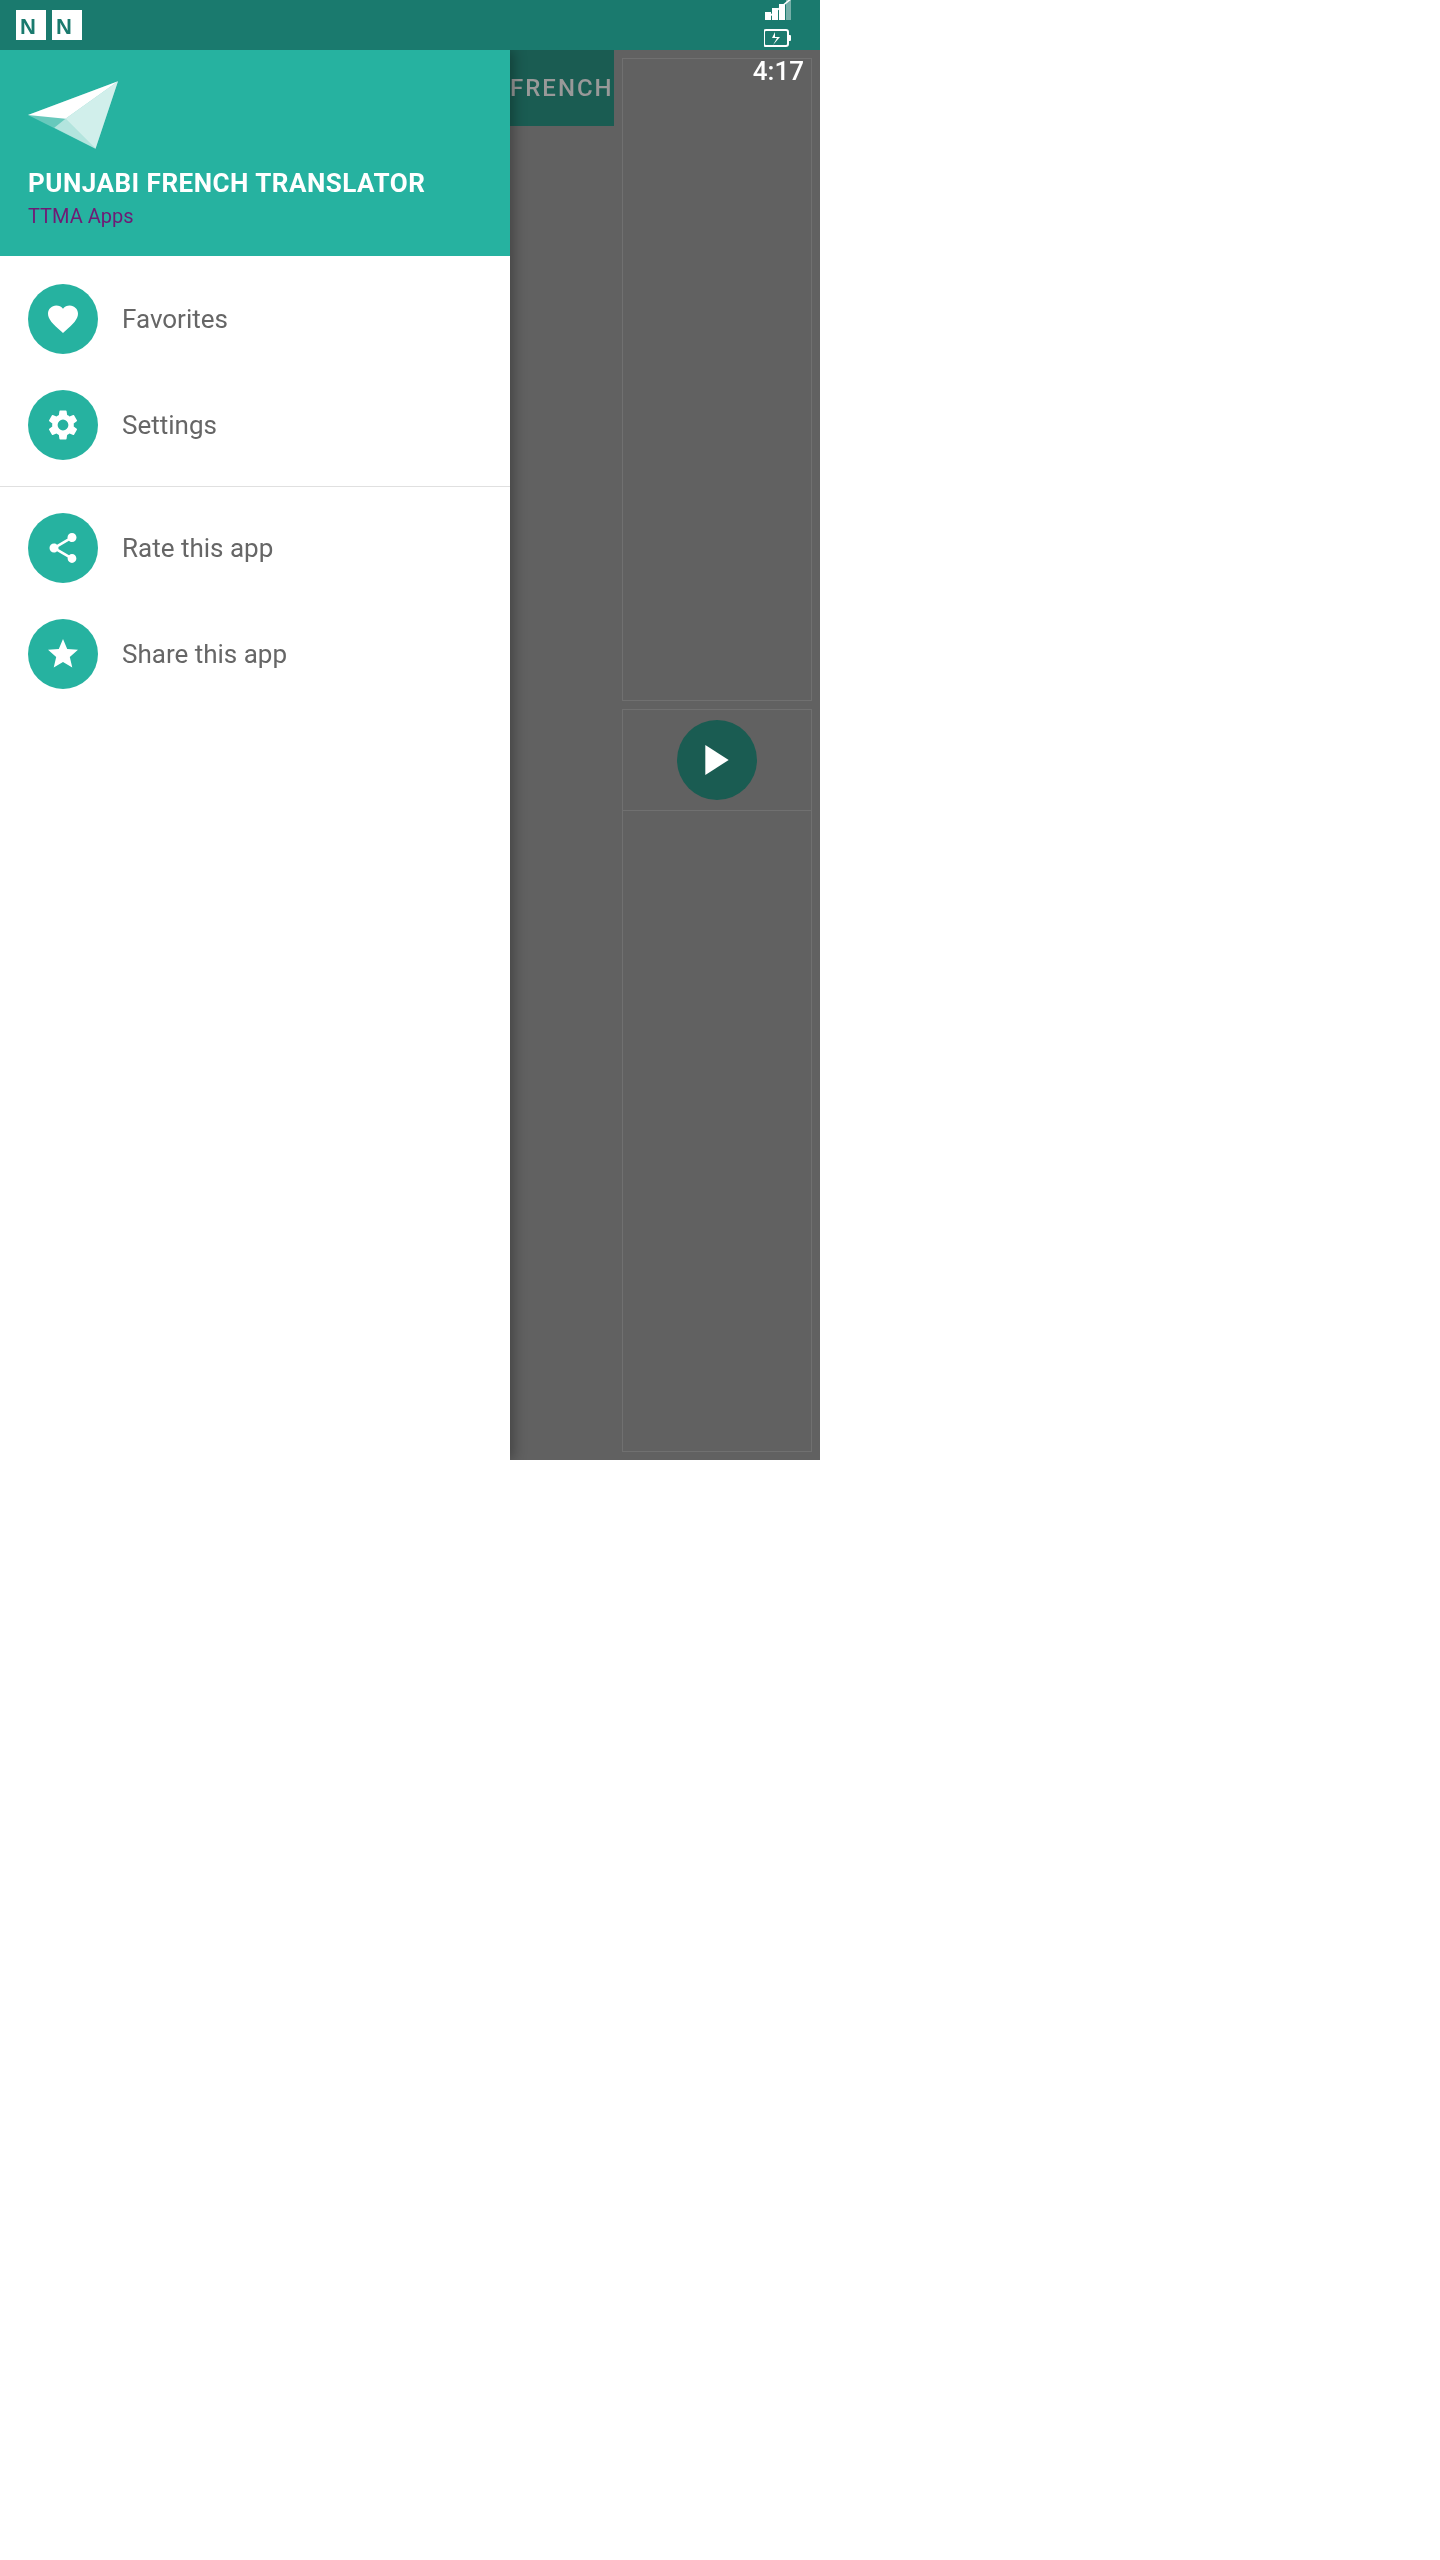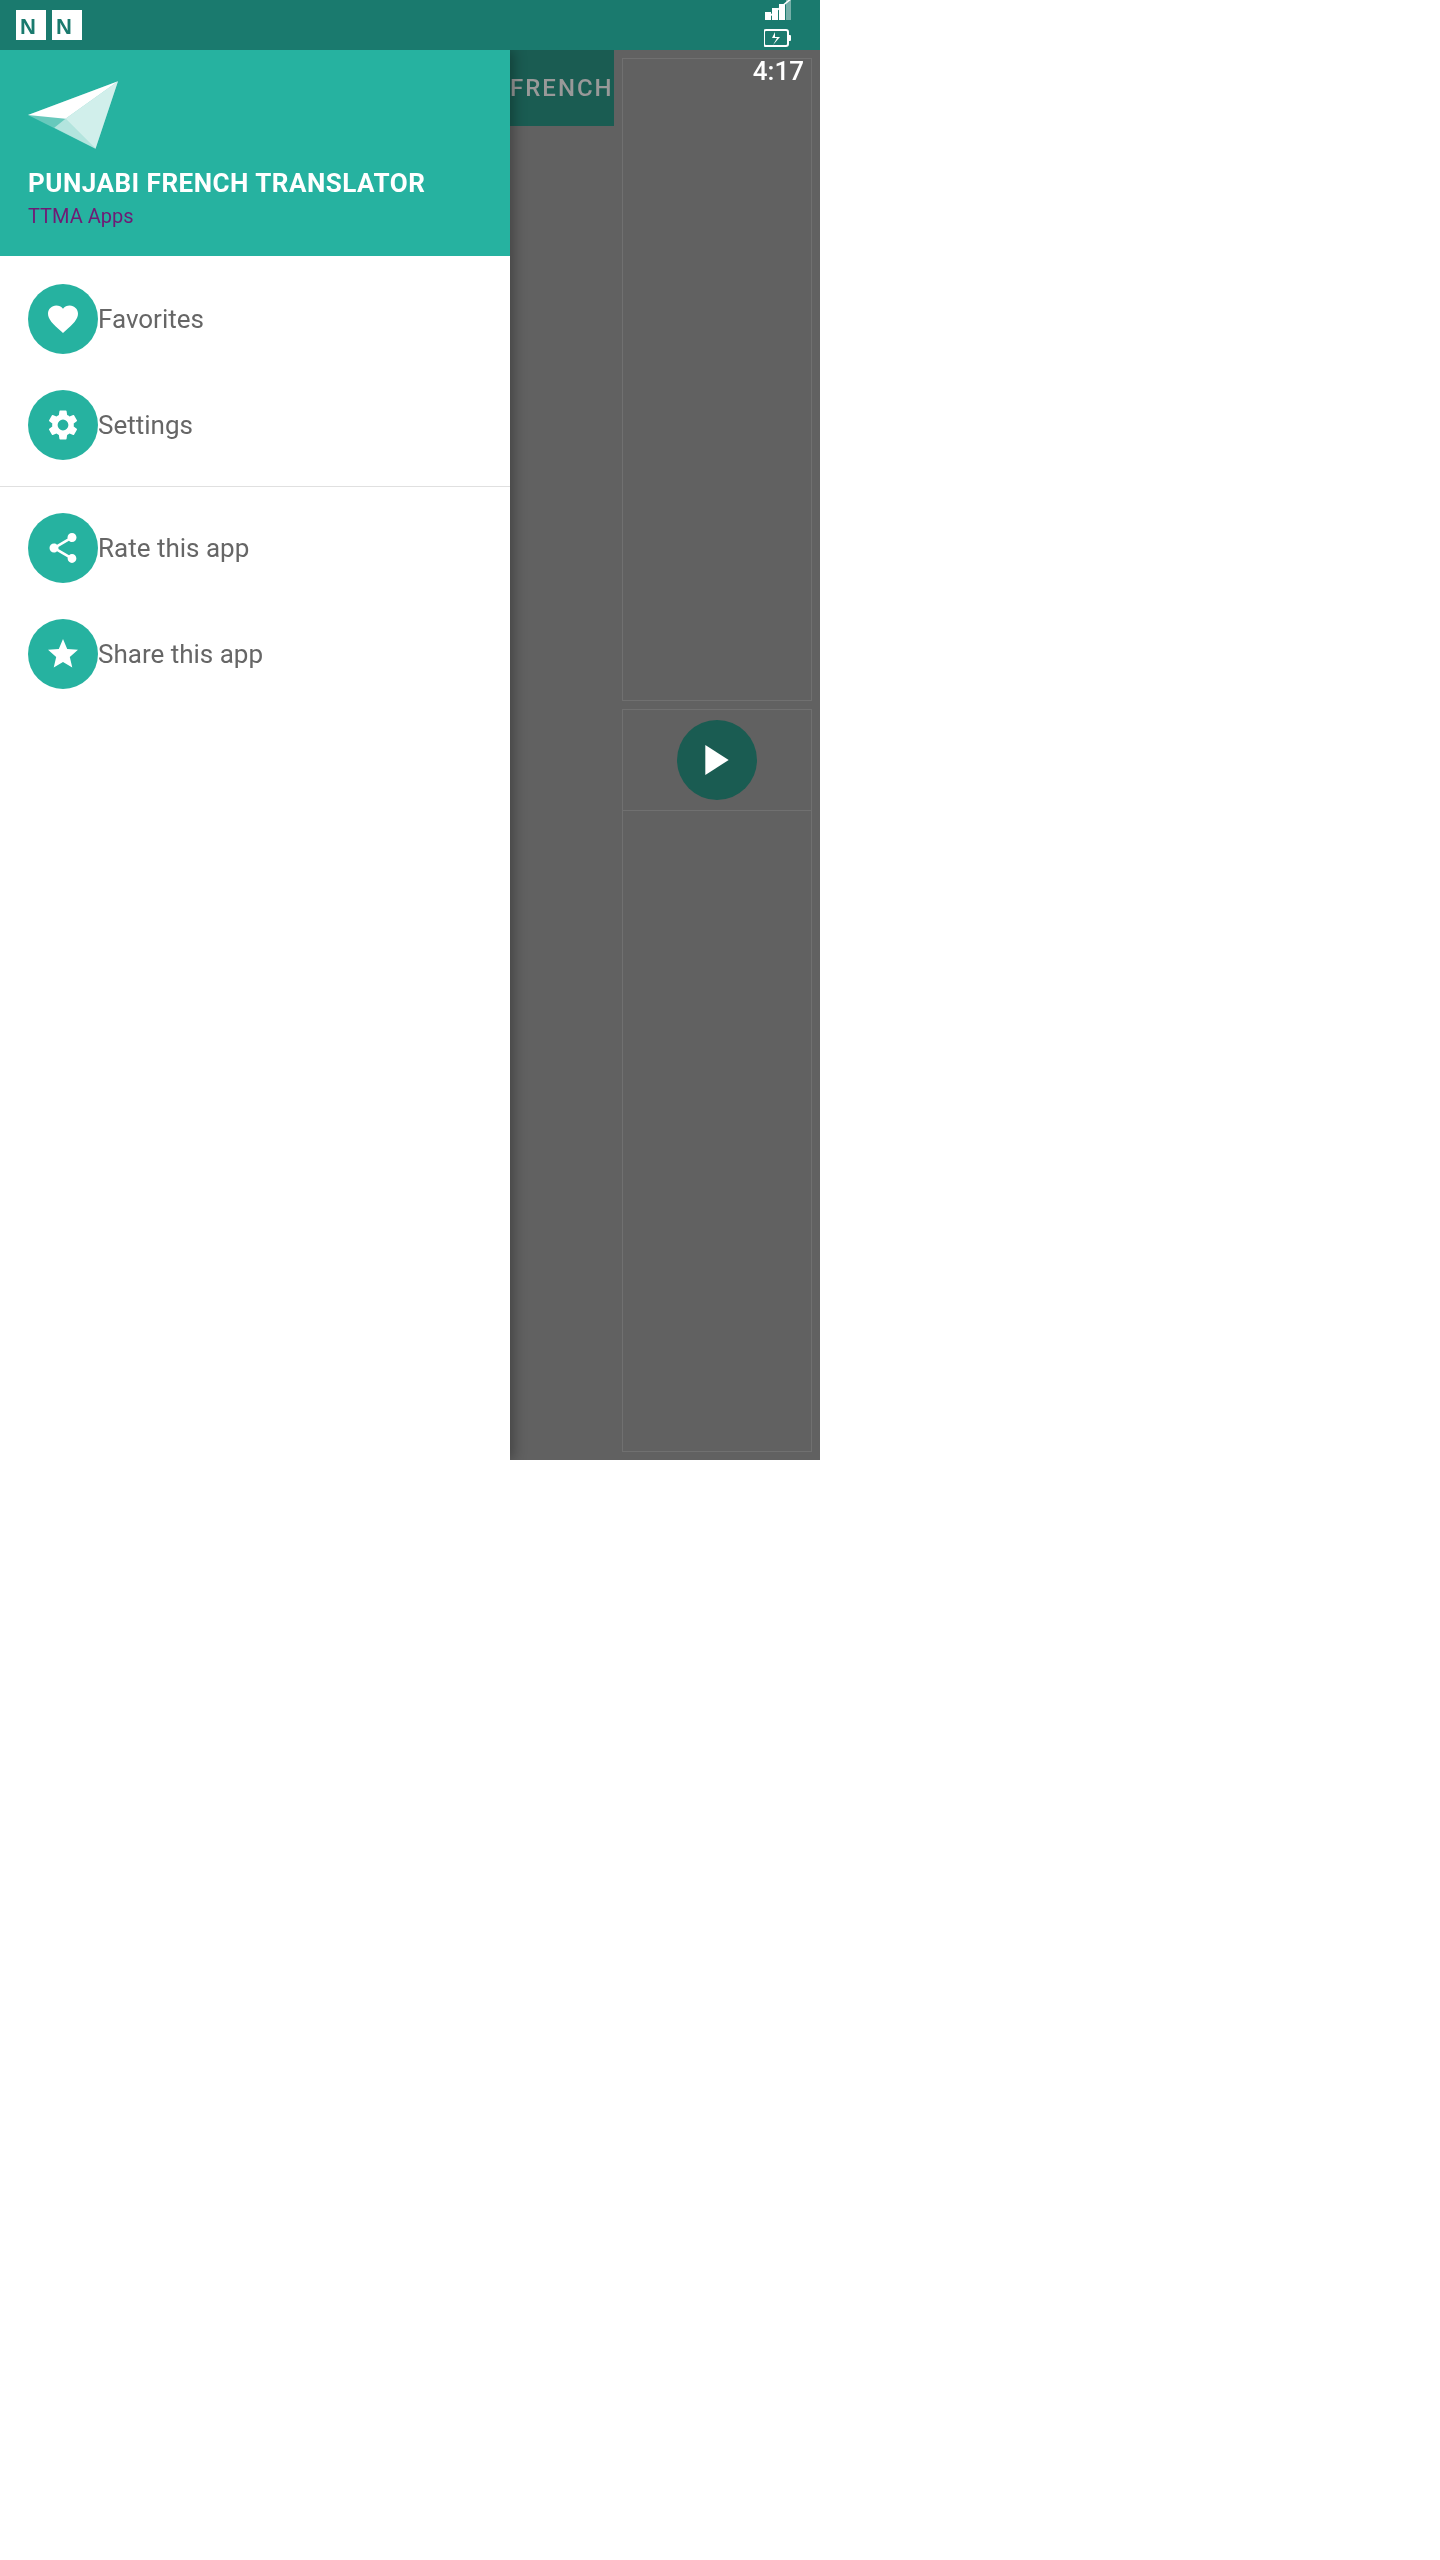--- a/index.html
+++ b/index.html
@@ -115,20 +115,21 @@
       display: flex;
       flex-direction: column;
       padding: 10px 0;
     }
 
     .menu-item {
       display: flex;
       align-items: center;
       padding: 18px 28px;
       cursor: pointer;
+      gap: 24px;
     }
 
     .menu-icon-circle {
       width: 70px;
       height: 70px;
       border-radius: 50%;
       background: #26b2a0;
       display: flex;
       align-items: center;
       justify-content: center;

